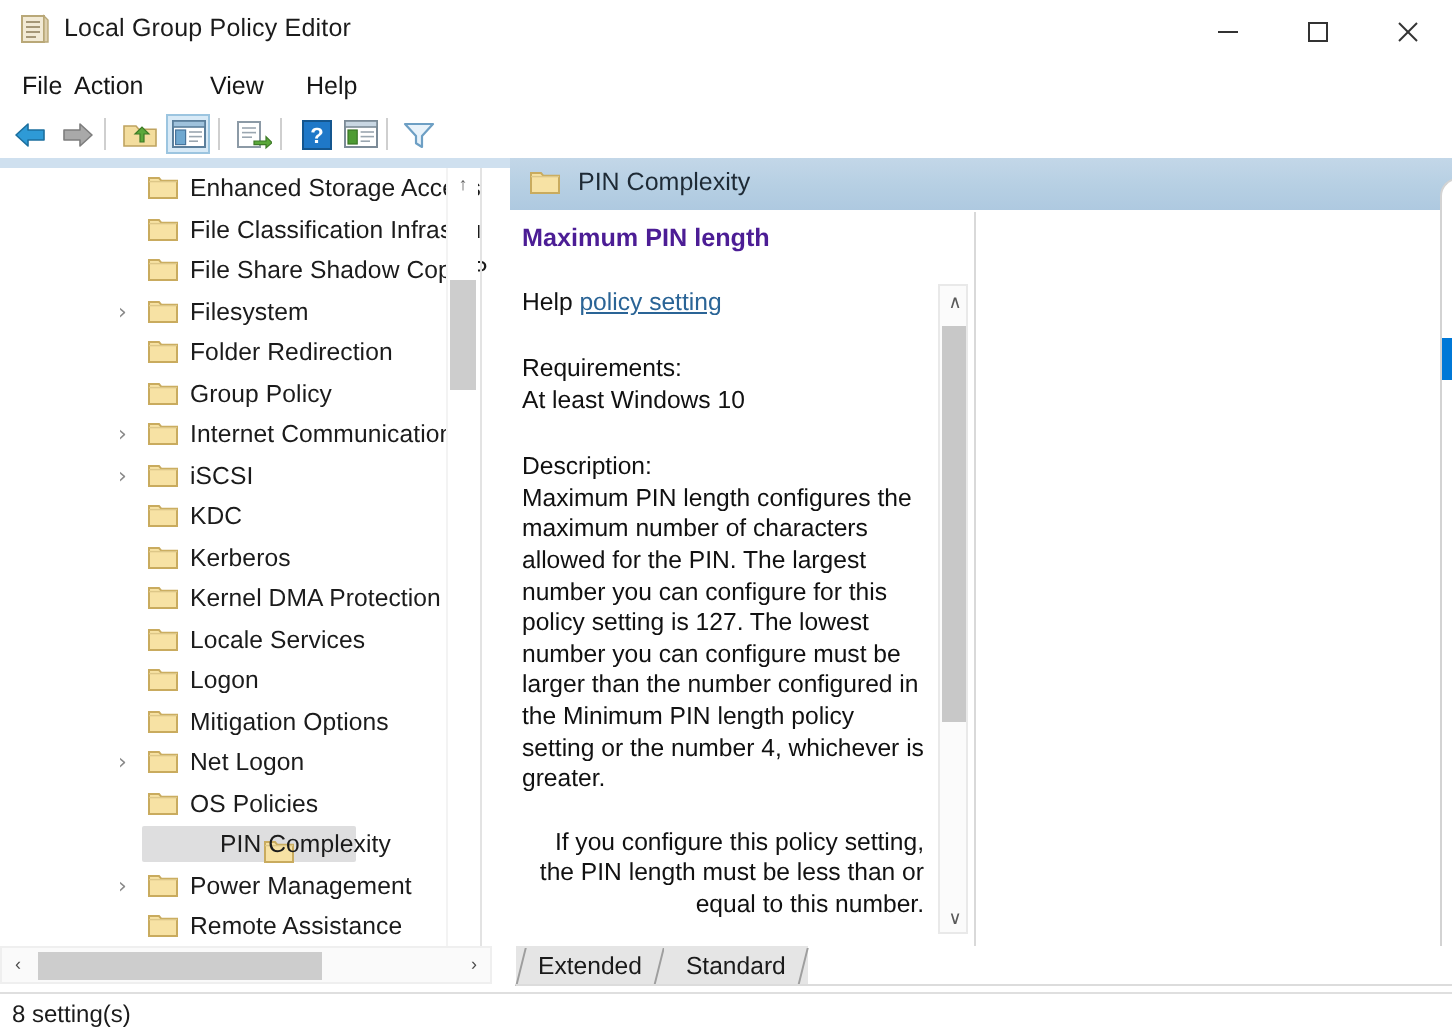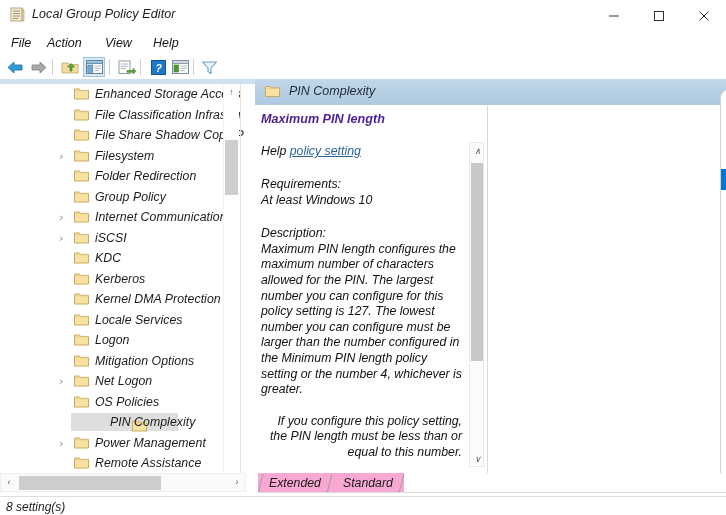--- a/index.html
+++ b/index.html
@@ -15,21 +15,20 @@
     font-size: 12px;
     color: #000000;
     -webkit-font-smoothing: antialiased;
   }
   .window {
     position: relative;
     width: 676px;
     height: 515px;
     background: #ffffff;
     box-sizing: border-box;
-    font-style: italic;
   }
 
   
   .titlebar {
     position: absolute;
     left: 0; top: 0;
     width: 726px; height: 31px;
     background: #ffffff;
     border-bottom: 1px solid #ffffff;
   }
@@ -362,21 +361,21 @@
     align-items: flex-start;
   }
   .tab {
     position: relative;
     height: 19px;
     padding: 0 11px;
     display: flex;
     align-items: center;
     font-size: 12.3px;
     color: #1a1a1a;
-    background: #f9a8d4;
+    background: #e5e5e5;
     white-space: nowrap;
   }
   .tab .slash-l, .tab .slash-r {
     position: absolute;
     top: 1px;
     width: 1px; height: 19px;
     background: #9e9e9e;
   }
   .tab .slash-l { left: 2px; transform: skewX(-14deg); }
   .tab .slash-r { right: 2px; transform: skewX(-14deg); }
@@ -434,21 +433,21 @@
         <svg width="12" height="12" viewBox="0 0 12 12">
             <line x1="1.5" y1="1.5" x2="10.5" y2="10.5" stroke="#333" stroke-width="1"></line>
             <line x1="10.5" y1="1.5" x2="1.5" y2="10.5" stroke="#333" stroke-width="1"></line>
           </svg>
       </div>
     </div>
   </div>
 
   <div class="menubar">
     <div class="menuitem" style="left:6px;">File</div>
-    <div class="menuitem" style="left:42px;">Action</div>
+    <div class="menuitem" style="left:32px;">Action</div>
     <div class="menuitem" style="left:100px;">View</div>
     <div class="menuitem" style="left:148px;">Help</div>
   </div>
 
   <div class="toolbar">
     <div class="tbitem" style="left:4px;">
       <svg width="18" height="15" viewBox="0 0 18 15">
         <path d="M8 2 L2 7.5 L8 13 L8 10 L16 10 L16 5 L8 5 Z" fill="#2e9ad6" stroke="#1c6f9e" stroke-width="0.8" stroke-linejoin="round"></path>
       </svg>
     </div>

